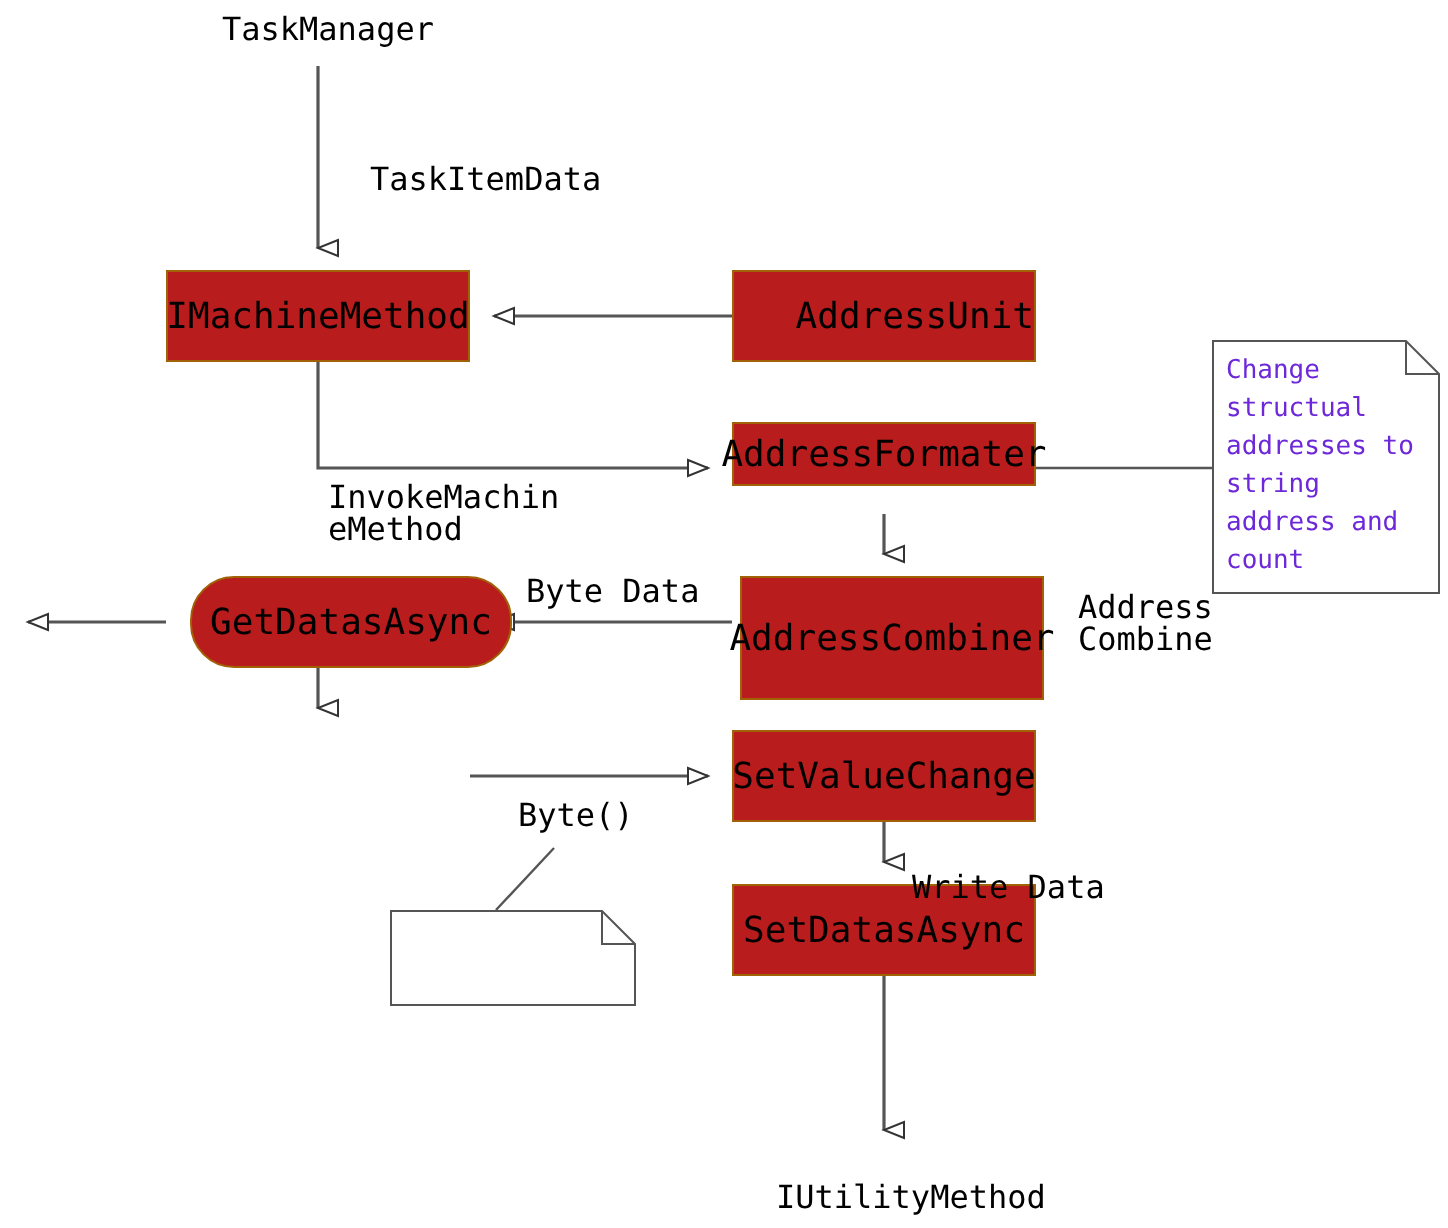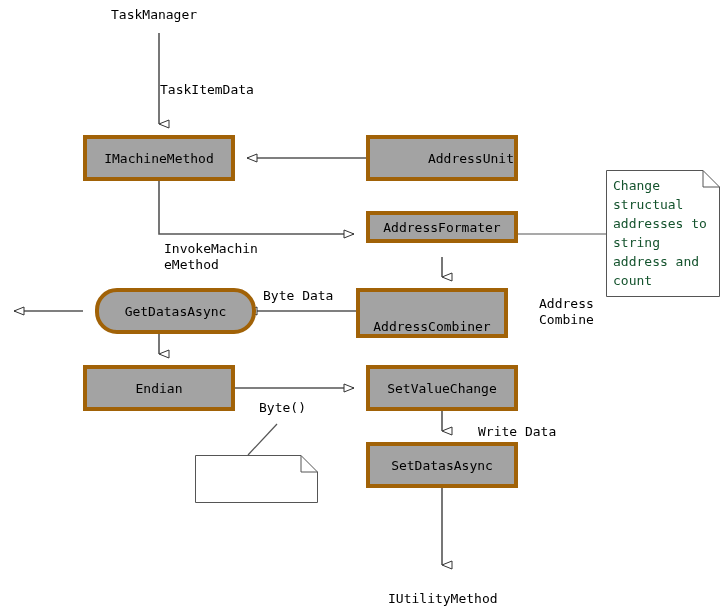--- a/index.html
+++ b/index.html
@@ -18,43 +18,43 @@
   svg.layer {
     position: absolute;
     left: 0;
     top: 0;
     width: 724px;
     height: 614px;
   }
   .nodebox {
     position: absolute;
     box-sizing: border-box;
-    border: 4px solid #a16207;
-    background: #a3a3a3;
+    border: 1px solid #a16207;
+    background: #b91c1c;
     display: flex;
     align-items: center;
     justify-content: center;
-    font-size: 13px;
+    font-size: 18px;
     color: #000000;
     letter-spacing: 0px;
   }
   .freetext {
     position: absolute;
-    font-size: 13px;
+    font-size: 16px;
     color: #000000;
     white-space: pre;
     line-height: 16px;
   }
   .noteset {
     position: absolute;
   }
   .notetext {
     position: absolute;
     font-size: 13px;
-    color: #14532d;
+    color: #6d28d9;
     line-height: 19px;
     white-space: pre-wrap;
   }
 </style>
 </head>
 <body>
 
 <div id="canvas">
 
   <svg class="layer" viewBox="0 0 724 614" xmlns="http://www.w3.org/2000/svg">
@@ -128,51 +128,48 @@
   </div>
 
   <div class="nodebox" style="left:366px; top:211px; width:152px; height:32px;">
     <span>AddressFormater</span>
   </div>
 
   <div class="nodebox" style="left:95px; top:288px; width:161px; height:46px;border-radius:22px;">
     <span>GetDatasAsync</span>
   </div>
 
-  <div class="nodebox" style="left:356px; top:288px; width:152px; height:50px;align-items:flex-end;">
+  <div class="nodebox" style="left:370px; top:288px; width:152px; height:62px;">
     <span>AddressCombiner</span>
   </div>
 
-  <div class="nodebox" style="left:83px; top:365px; width:152px; height:46px;">
-    <span>Endian</span>
-  </div>
 
   <div class="nodebox" style="left:366px; top:442px; width:152px; height:46px;">
     <span>SetDatasAsync</span>
   </div>
 
   <div class="nodebox" style="left:366px; top:365px; width:152px; height:46px;">
     <span>SetValueChange</span>
   </div>
 
   <div class="freetext" style="left:111px; top:7px;">TaskManager</div>
 
-  <div class="freetext" style="left:160px; top:82px;">TaskItemData</div>
+  <div class="freetext" style="left:185px; top:82px;">TaskItemData</div>
 
   <div class="freetext" style="left:164px; top:241px;">InvokeMachin
 eMethod</div>
 
   <div class="freetext" style="left:263px; top:288px;">Byte Data</div>
 
   <div class="freetext" style="left:539px; top:296px;">Address
 Combine</div>
 
   <div class="freetext" style="left:259px; top:400px;">Byte()</div>
 
-  <div class="freetext" style="left:456px; top:424px;margin-left:22px;">Write Data</div>
+  <div class="freetext" style="left:456px; top:436px;">Write Data</div>
 
   <div class="freetext" style="left:388px; top:591px;">IUtilityMethod</div>
 
   <div class="noteset" style="left:606px; top:170px; width:114px; height:127px;">
     <svg width="114" height="127" viewBox="0 0 114 127">
       <path d="M 0.5,0.5 L 97,0.5 L 113.5,17 L 113.5,126.5 L 0.5,126.5 Z" fill="#ffffff" stroke="#555555" stroke-width="1"></path>
       <path d="M 97,0.5 L 97,17 L 113.5,17" fill="none" stroke="#555555" stroke-width="1"></path>
     </svg>
     <div class="notetext" style="left:7px; top:6px; width:104px;">Change
 structual

